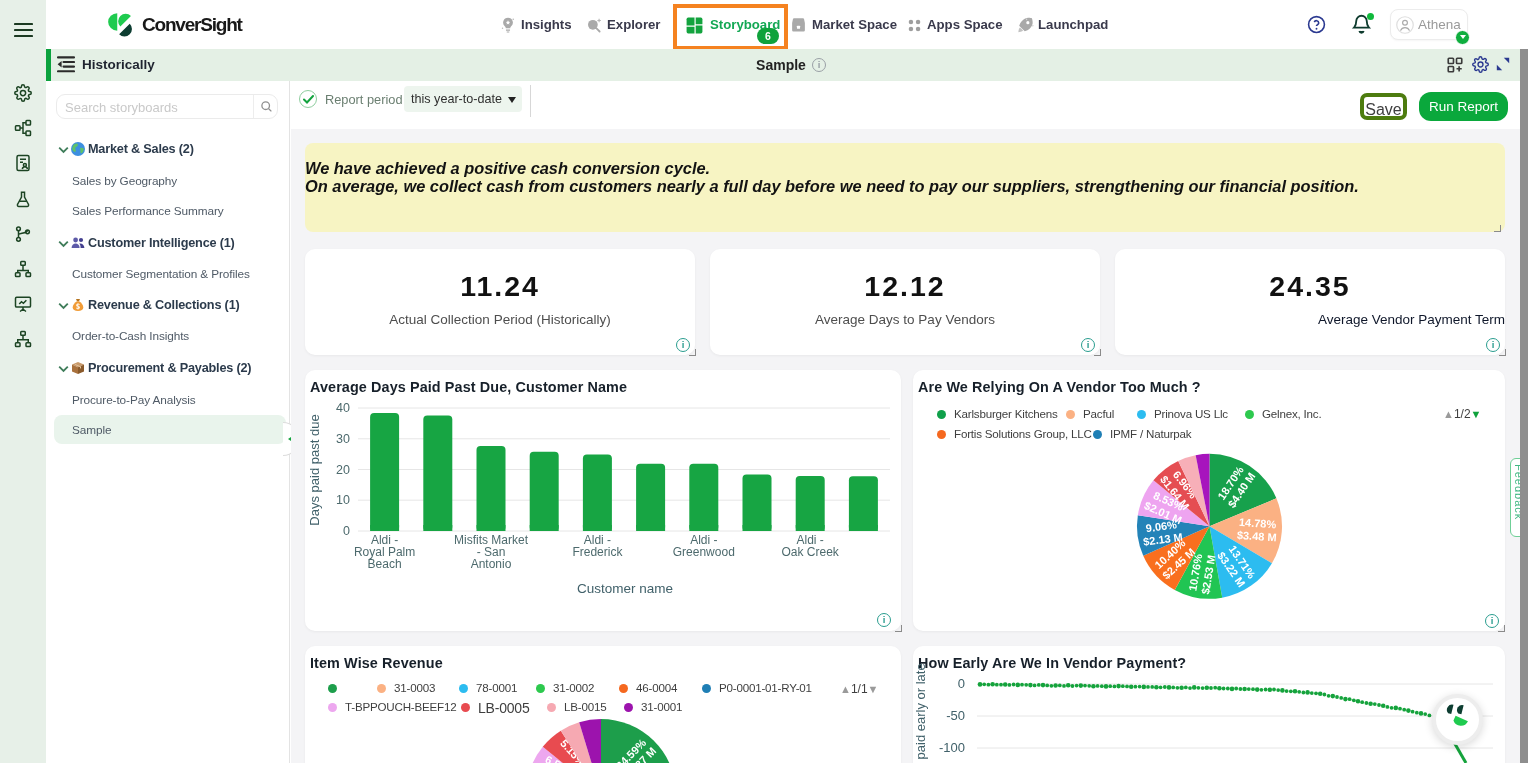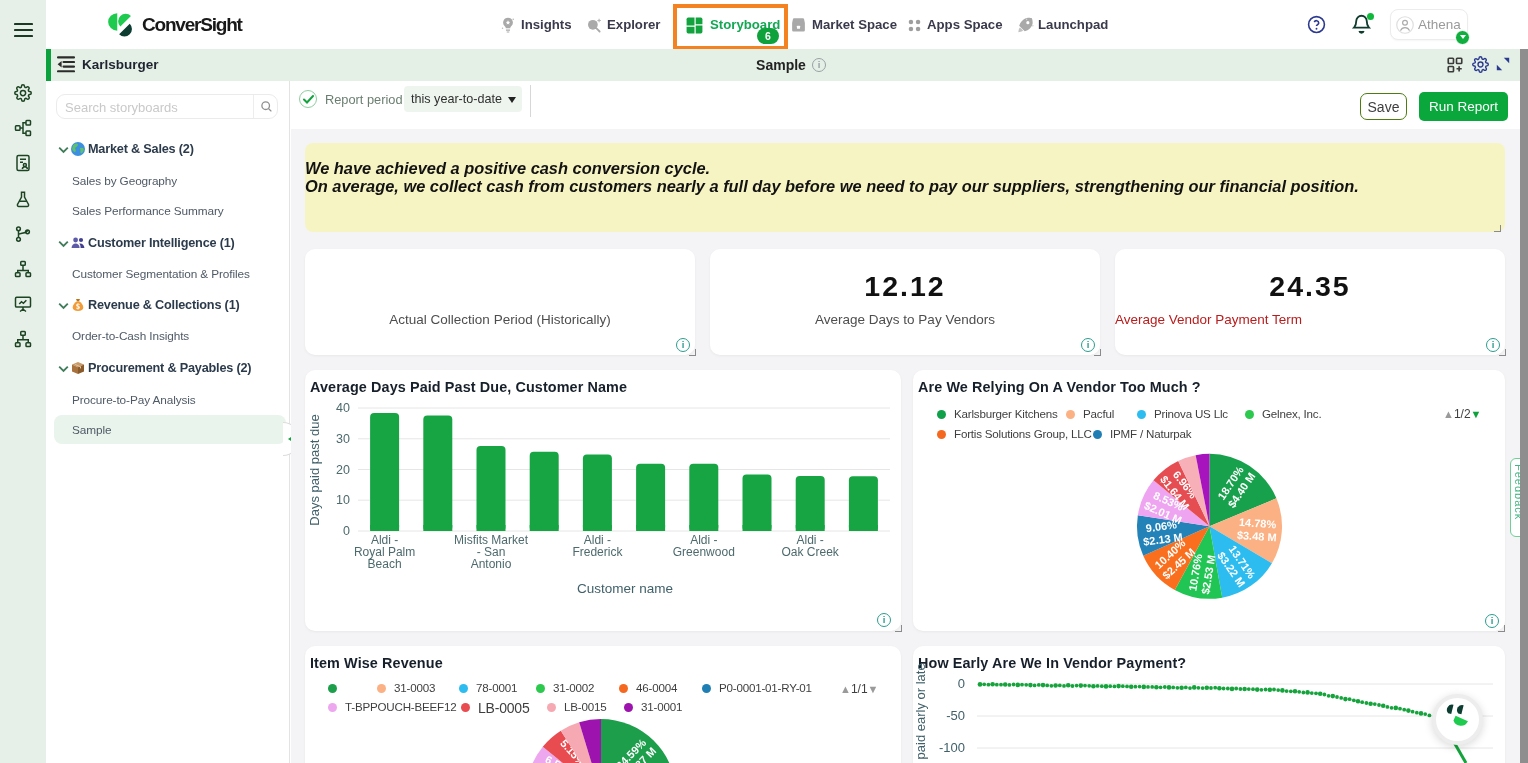--- a/index.html
+++ b/index.html
@@ -148,21 +148,21 @@
 <div class="abs" style="left:46px;top:49px;width:5px;height:32px;background:#0ba23e"></div>
 <svg class="abs" style="left:57px;top:56px" width="18" height="17" viewBox="0 0 18 17">
  <g stroke="#2b2b2b" stroke-width="2.1" stroke-linecap="round">
         <line x1="1" y1="1.4" x2="17" y2="1.4"></line>
         <line x1="6.5" y1="6" x2="17" y2="6"></line>
         <line x1="6.5" y1="10.6" x2="17" y2="10.6"></line>
         <line x1="1" y1="15.3" x2="17" y2="15.3"></line>
       </g>
  <path d="M0.6,8.3 L4.6,5.1 L4.6,11.5 Z" fill="#2b2b2b"></path>
     </svg>
-<div class="abs" style="left:82px;top:57px;font-size:13.5px;font-weight:bold;color:#1f2430">Karlsburger</div>
+<div class="abs" style="left:82px;top:57px;font-size:13.5px;font-weight:bold;color:#1f2430">Historically</div>
 <div class="abs" style="left:681px;top:49px;width:200px;height:32px;text-align:center"><span style="font-size:14px;font-weight:bold;color:#222;line-height:32px">Sample</span></div>
 <div class="info" style="left:812px;top:58px;border-color:#9aa0a6;color:#9aa0a6">i</div>
 
 <svg class="abs" style="left:1446px;top:56px" width="18" height="18" viewBox="0 0 24 24" fill="none" stroke="#3b3b3b" stroke-width="2.2">
       <rect x="3" y="3" width="7" height="7" rx="1"></rect>
       <rect x="14" y="3" width="7" height="7" rx="1"></rect>
       <rect x="3" y="14" width="7" height="7" rx="1"></rect>
       <path d="M17.5 13.5v7M14 17h7"></path>
     </svg>
 <svg class="abs" style="left:1472px;top:56px" width="17" height="17" viewBox="0 0 24 24" fill="none" stroke="#2b3990" stroke-width="2">
@@ -239,43 +239,44 @@
 <div class="abs" style="left:291px;top:81px;width:1237px;height:48px;background:#fff"></div>
 <div class="abs" style="left:299px;top:90px;width:18px;height:18px;border:1.5px solid #8fce9f;border-radius:50%;background:#fff"></div>
 <svg class="abs" style="left:303px;top:95px" width="11" height="9" viewBox="0 0 11 9" fill="none" stroke="#12a33e" stroke-width="2" stroke-linecap="round">
       <path d="M1 4.5 L4 7.5 L10 1"></path>
     </svg>
 <div class="abs" style="left:325px;top:92px;font-size:12.8px;color:#6b7f71">Report period</div>
 <div class="abs" style="left:404px;top:86px;width:118px;height:26px;background:#edf5ee;border-radius:4px"></div>
 <div class="abs" style="left:411px;top:92px;font-size:12.6px;color:#2f2f2f">this year-to-date</div>
 <div class="abs" style="left:508px;top:97px;width:0;height:0;border-left:4.5px solid transparent;border-right:4.5px solid transparent;border-top:6px solid #222"></div>
 <div class="abs" style="left:530px;top:85px;width:1px;height:32px;background:#d7d7d7"></div>
-<div class="abs" style="left:1360px;top:93px;width:47px;height:27px;border:1px solid #4d7c0f;border-radius:7px;background:#fff;font-size:14px;color:#3f3f3f;text-align:center;line-height:26px">Save</div>
-<div class="abs" style="left:1419px;top:92px;width:89px;height:29px;border-radius:5px;background:#0aa83c;font-size:13.5px;color:#fff;text-align:center;line-height:29px">Run Report</div>
+<div class="abs" style="left:1360px;top:93px;width:47px;height:27px;border:4px solid #4d7c0f;border-radius:7px;background:#fff;font-size:16px;color:#3f3f3f;text-align:center;line-height:26px">Save</div>
+<div class="abs" style="left:1419px;top:92px;width:89px;height:29px;border-radius:12px;background:#0aa83c;font-size:13.5px;color:#fff;text-align:center;line-height:29px">Run Report</div>
 
 <div class="abs" style="left:291px;top:129px;width:1237px;height:634px;background:#f4f4f6"></div>
 
 <div class="abs" style="left:305px;top:143px;width:1200px;height:89px;background:#f7f4c3;border-radius:8px"></div>
 <div class="abs" style="left:305px;top:160px;width:1200px;font-size:16.4px;font-weight:bold;font-style:italic;color:#131313;line-height:17.5px">We have achieved a positive cash conversion cycle.<br>On average, we collect cash from customers nearly a full day before we need to pay our suppliers, strengthening our financial position.</div>
 <div class="rsz" style="left:1494px;top:225px"></div>
 
 <div class="card" style="left:305px;top:249px;width:390px;height:106px;box-shadow:0 1px 3px rgba(0,0,0,.05)">
+ <div style="position:absolute;left:0;top:21px;width:100%;text-align:center;font-size:28.5px;font-weight:bold;color:#111;letter-spacing:2px">11.24</div>
  <div style="position:absolute;left:0;top:63px;width:100%;text-align:center;font-size:13.5px;color:#4e4e4e">Actual Collection Period (Historically)</div>
  <div class="info" style="right:5px;bottom:3px">i</div>
 </div>
 <div class="rsz" style="left:689px;top:349px"></div>
 <div class="card" style="left:710px;top:249px;width:390px;height:106px;box-shadow:0 1px 3px rgba(0,0,0,.05)">
  <div style="position:absolute;left:0;top:21px;width:100%;text-align:center;font-size:28.5px;font-weight:bold;color:#111;letter-spacing:2px">12.12</div>
  <div style="position:absolute;left:0;top:63px;width:100%;text-align:center;font-size:13.5px;color:#4e4e4e">Average Days to Pay Vendors</div>
  <div class="info" style="right:5px;bottom:3px">i</div>
 </div>
 <div class="rsz" style="left:1094px;top:349px"></div>
 <div class="card" style="left:1115px;top:249px;width:390px;height:106px;box-shadow:0 1px 3px rgba(0,0,0,.05)">
  <div style="position:absolute;left:0;top:21px;width:100%;text-align:center;font-size:28.5px;font-weight:bold;color:#111;letter-spacing:2px">24.35</div>
- <div style="position:absolute;left:0;top:63px;width:100%;text-align:left;font-size:13.5px;color:#b91c1c">Average Vendor Payment Term</div>
+ <div style="position:absolute;left:0;top:63px;width:100%;text-align:right;font-size:13.5px;color:#0f172a">Average Vendor Payment Term</div>
  <div class="info" style="right:5px;bottom:3px">i</div>
 </div>
 <div class="rsz" style="left:1499px;top:349px"></div>
 
 <div class="card" style="left:305px;top:370px;width:596px;height:261px;box-shadow:0 1px 3px rgba(0,0,0,.05)">
  <div class="ctitle">Average Days Paid Past Due, Customer Name</div>
  <svg style="position:absolute;left:0;top:0" width="596" height="261" viewBox="0 0 596 261">
   <g transform="translate(0,209)"></g>
   <line x1="53" y1="38.0" x2="585" y2="38.0" stroke="#e6e6e6" stroke-width="1"></line>
         <text x="45" y="42.0" text-anchor="end" font-size="12.5" fill="#4d6a6d">40</text>

